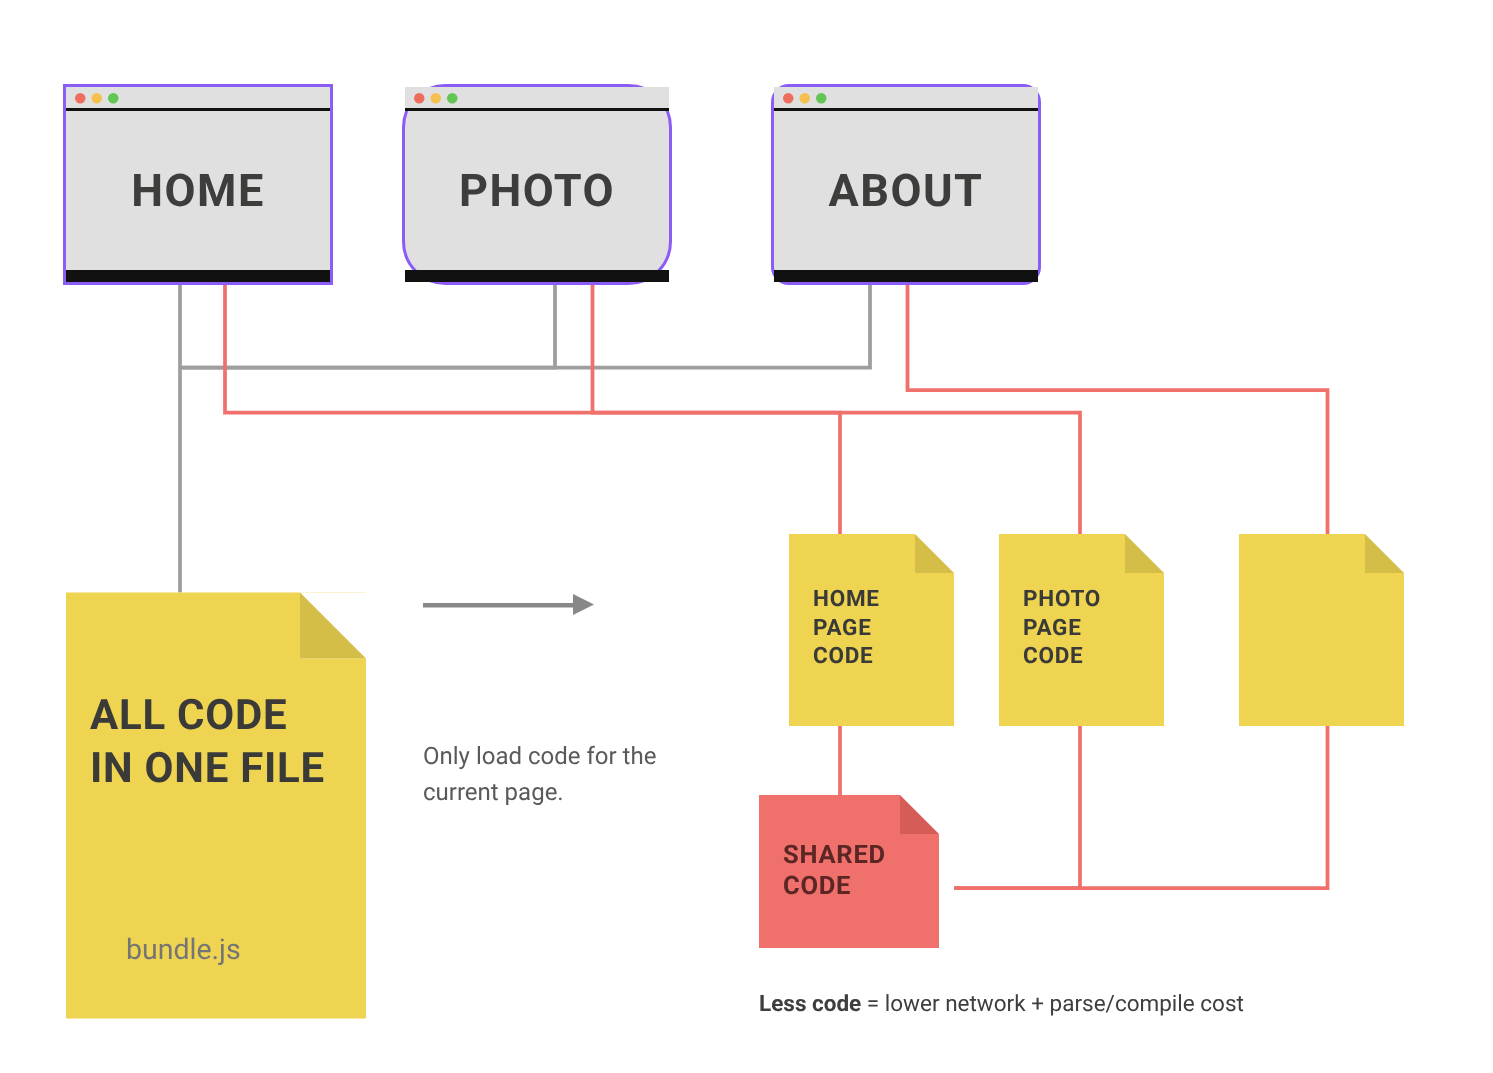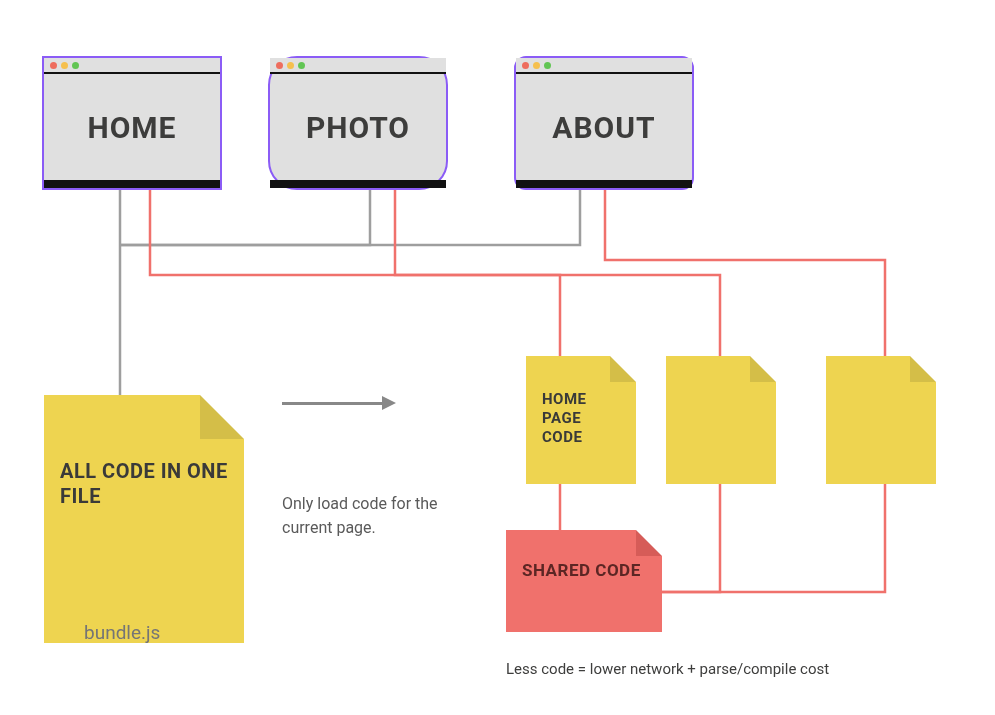--- a/index.html
+++ b/index.html
@@ -68,47 +68,47 @@
     background: #fff;
   }
   .file .fold::after {
     content: "";
     position: absolute;
     top: 0; left: 0;
     width: 0; height: 0;
     border-left: 34px solid #d4be48;
     border-top: 34px solid transparent;
   }
-  .file.big { width: 200px; height: 248px; font-size: 20px; padding-top: 64px; }
+  .file.big { width: 200px; height: 284px; font-size: 28px; padding-top: 64px; }
   .file.big .fold { width: 44px; height: 44px; }
   .file.big .fold::after { border-left-width: 44px; border-top-width: 44px; }
   .file.small { width: 110px; height: 128px; font-size: 15px; padding-top: 34px; }
   .file.small .fold { width: 26px; height: 26px; }
   .file.small .fold::after { border-left-width: 26px; border-top-width: 26px; }
   .file.red { background: #f0716c; color: #5c2624; }
   .file.red .fold::after { border-left-color: #d65c58; }
-  .file.shared { width: 156px; height: 102px; padding-top: 30px; font-size: 17px; }
+  .file.shared { width: 120px; height: 102px; padding-top: 30px; font-size: 17px; }
   
   .label {
     position: absolute;
     font-size: 19px;
     color: #757575;
   }
   .heading {
     position: absolute;
     font-size: 20px;
     font-weight: 700;
     color: #3e3e3d;
   }
   .caption {
     position: absolute;
     font-size: 15px;
     color: #3e3e3d;
   }
-  .caption b { font-weight: 400; }
+  .caption b { font-weight: 700; }
   svg.lines {
     position: absolute;
     inset: 0;
     width: 995px;
     height: 715px;
     pointer-events: none;
   }
   
   .arrow {
     position: absolute;
@@ -188,20 +188,21 @@
     <div class="head"></div>
   </div>
   <div class="label" style="left:282px; top:492px; width:180px; line-height:1.5; color:#5a5a5a; font-size:16px;">Only load code for the current page.</div>
 
   <div class="file small" style="left:506px; top:356px;margin-left:20px;">
     <div class="fold"></div>
     <div>HOME PAGE CODE</div>
   </div>
   <div class="file small" style="left:666px; top:356px;">
     <div class="fold"></div>
+    <div>PHOTO PAGE CODE</div>
   </div>
   <div class="file small" style="left:826px; top:356px;">
     <div class="fold"></div>
   </div>
   <div class="file small red shared" style="left:506px; top:530px;">
     <div class="fold"></div>
     <div>SHARED CODE</div>
   </div>
 
   <div class="caption" style="left:506px; top:660px;">

